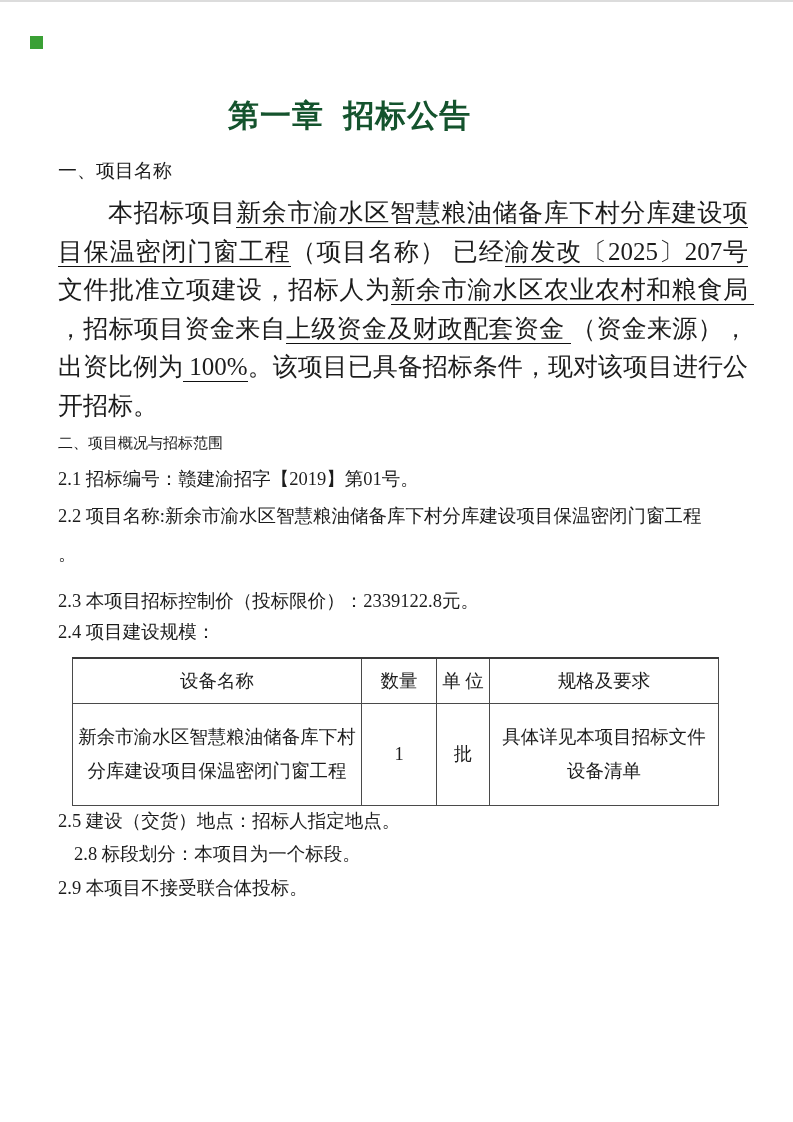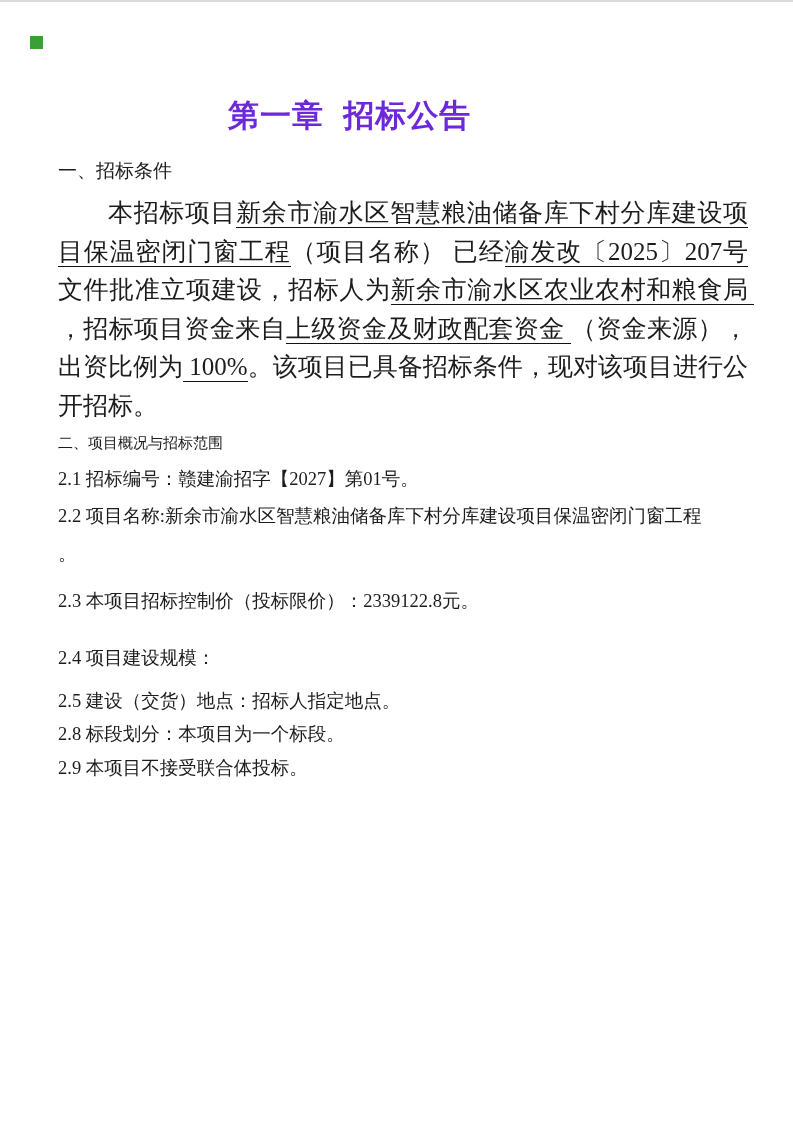--- a/index.html
+++ b/index.html
@@ -27,44 +27,44 @@
     box-sizing: border-box;
     padding: 0 45px 0 58px;
   }
   .doc-title {
     margin-top: 95px;
     padding-left: 170px;
     font-family: "Liberation Sans", "DejaVu Sans", sans-serif;
     font-weight: 700;
     font-size: 31px;
     line-height: 42px;
-    color: #6d28d9;
+    color: #14532d;
     white-space: pre;
     letter-spacing: 1px;
   }
   .h-sec { margin-top: 21px; font-size: 19px; line-height: 26px; }
   .h-sec2 { margin-top: 5px; font-size: 15px; line-height: 26px; }
   .para {
     margin-top: 10px;
     font-size: 25px;
     line-height: 38.5px;
     text-align: justify;
     text-indent: 2em;
   }
   .seg { white-space: pre-wrap; }
   .u { border-bottom: 1.2px solid #111; padding-bottom: 1px; }
   .item { font-size: 18.5px; text-align: justify; }
   .i21 { margin-top: 8px;  line-height: 30px; }
   .i22 { margin-top: 3px;  line-height: 38px; }
   .i23 { margin-top: 13px;  line-height: 30px; }
-  .i24 { margin-top: 27px; line-height: 30px; }
-  .i25 { margin-top: 13px; line-height: 30px; }
+  .i24 { margin-top: 1px; line-height: 30px; }
+  .i25 { line-height: 30px; }
   .i26 { margin-top: 7px;  line-height: 31px; }
   .i27 { margin-top: 8px;  line-height: 29.5px; }
-  .i28 { margin-top: 3px;  line-height: 30px; }
+  .i28 { margin-top: 3px;  line-height: 30px; margin-left: 16px; }
   .i29 { margin-top: 4px;  line-height: 30px; }
   table.spec {
     margin: 10px 0 0 14px;
     border-collapse: collapse;
     width: 646px;
     table-layout: fixed;
     font-size: 18.5px;
   }
   table.spec { border: 1px solid #4a4a4a; border-top: 2.5px solid #3a3a3a; }
   table.spec th, table.spec td {
@@ -83,36 +83,60 @@
 <body>
 
 <div class="page">
   <div class="page-edge"></div>
   <div class="marker"></div>
 
   <div class="content">
 
     <div class="doc-title">第一章  招标公告</div>
 
-    <div class="h-sec">一、招标条件</div>
+    <div class="h-sec">一、项目名称</div>
 
     <div class="para">
       <span class="seg">本招标项目</span><span class="seg u">新余市渝水区智慧粮油储备库下村分库建设项目保温密闭门窗工程</span><span class="seg">（项目名称） 已经</span><span class="seg u">渝发改〔2025〕207号</span><span class="seg">文件批准立项建设，招标人为</span><span class="seg u">新余市渝水区农业农村和粮食局 </span><span class="seg">，招标项目资金来自</span><span class="seg u">上级资金及财政配套资金 </span><span class="seg">（资金来源），出资比例为</span><span class="seg u"> 100%</span><span class="seg">。该项目已具备招标条件，现对该项目进行公开招标。</span>
     </div>
 
     <div class="h-sec2">二、项目概况与招标范围</div>
 
-    <div class="item i21">2.1 招标编号：赣建渝招字【2027】第01号。</div>
+    <div class="item i21">2.1 招标编号：赣建渝招字【2019】第01号。</div>
 
     <div class="item i22"><span>2.2 项目名称:新余市渝水区智慧粮油储备库下村分库建设项目保温密闭门窗工程</span><br><span>。</span></div>
 
     <div class="item i23">2.3 本项目招标控制价（投标限价）：2339122.8元。</div>
 
     <div class="item i24">2.4 项目建设规模：</div>
 
+    <table class="spec">
+      <colgroup>
+        <col style="width:289px">
+          <col style="width:75px">
+          <col style="width:53px">
+          <col style="width:229px">
+      </colgroup>
+      <thead>
+        <tr>
+          <th>设备名称</th>
+          <th>数量</th>
+          <th>单 位</th>
+          <th>规格及要求</th>
+        </tr>
+      </thead>
+      <tbody>
+        <tr>
+          <td>新余市渝水区智慧粮油储备库下村分库建设项目保温密闭门窗工程</td>
+          <td>1</td>
+          <td>批</td>
+          <td class="spec-req">具体详见本项目招标文件设备清单</td>
+        </tr>
+      </tbody>
+    </table>
 
     <div class="item i25">2.5 建设（交货）地点：招标人指定地点。</div>
 
 
 
     <div class="item i28">2.8 标段划分：本项目为一个标段。</div>
 
     <div class="item i29">2.9 本项目不接受联合体投标。</div>
 
   </div>

